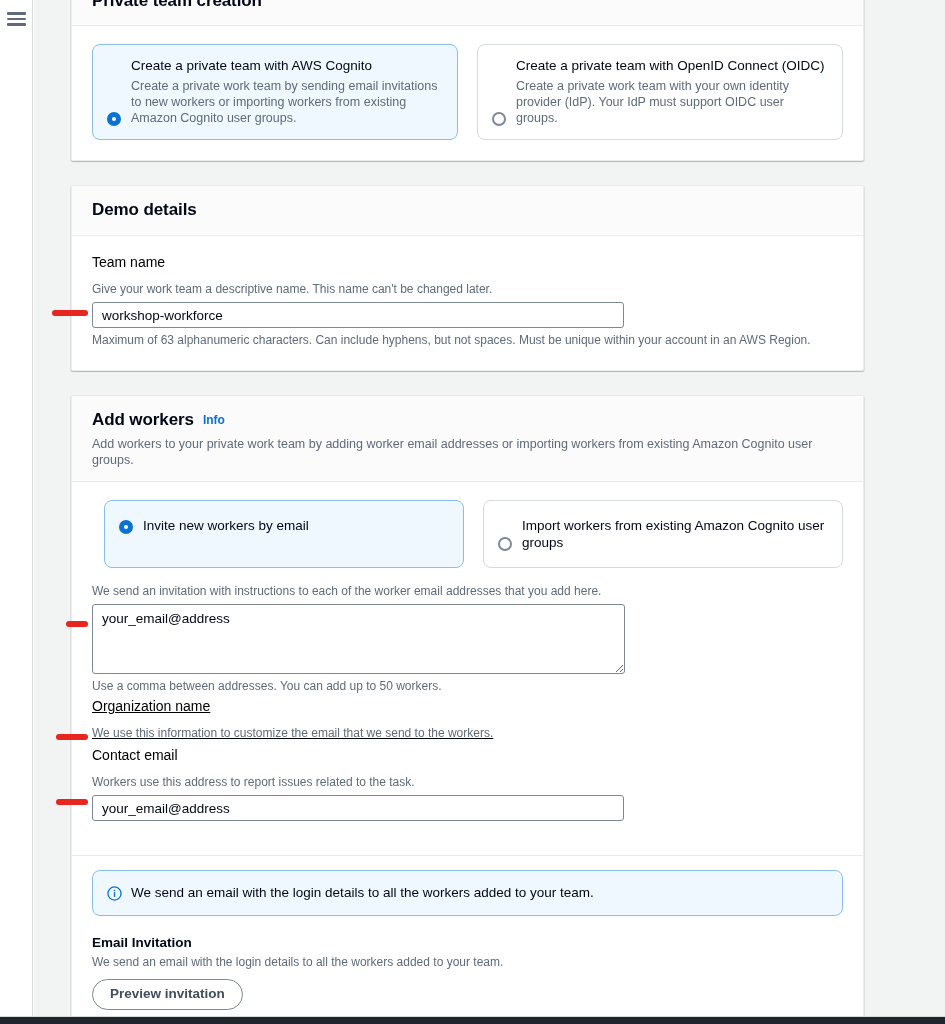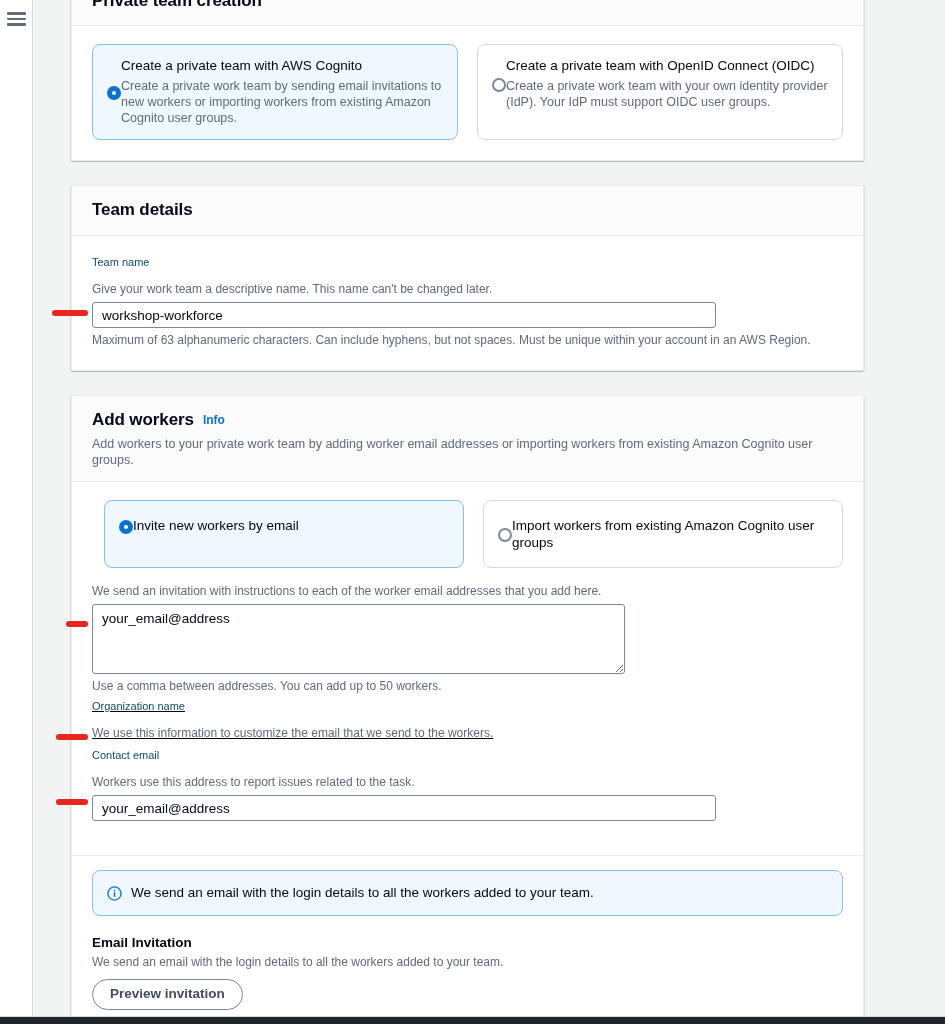--- a/index.html
+++ b/index.html
@@ -96,21 +96,21 @@
     border-radius: 8px;
     padding: 12px 14px 13px 14px;
     background: #ffffff;
     cursor: pointer;
     min-height: 40px;
   }
   .tile.selected {
     border-color: #89bdee;
     background: #f0f8ff;
   }
-  .tile-inner { display: flex; align-items: center; }
+  .tile-inner { display: flex; align-items: flex-end; gap: 10px; }
   .radio {
     flex: 0 0 auto;
     width: 14px; height: 14px;
     border-radius: 50%;
     border: 2px solid #7d8998;
     background: #ffffff;
     margin-top: 2px;
     position: relative;
   }
   .radio.on {
@@ -135,39 +135,39 @@
     margin-top: 3px;
     font-size: 12.5px;
     color: #5f6b7a;
     line-height: 16px;
   }
   .tile.compact .tile-label { line-height: 17px; }
 
   
   .field { margin-bottom: 2px; }
   .field-label {
-    font-size: 11px;
-    color: #0c4a6e;
+    font-size: 14px;
+    color: #000000;
     line-height: 18px;
   }
   .field-hint {
     font-size: 12px;
     color: #5f6b7a;
     line-height: 16px;
     margin-top: 10px;
   }
   .field-constraint {
     font-size: 12px;
     color: #5f6b7a;
     line-height: 16px;
     margin-top: 4px;
   }
   .text-input {
     display: block;
-    width: 624px;
+    width: 532px;
     height: 26px;
     margin-top: 5px;
     padding: 3px 9px;
     border: 1px solid #7d8998;
     border-radius: 3px;
     background: #ffffff;
     font-family: "Liberation Sans", "DejaVu Sans", sans-serif;
     font-size: 13.5px;
     color: #000716;
     outline: none;
@@ -303,21 +303,21 @@
                 </div>
               </div>
             </div>
 
           </div>
         </div>
       </div>
 
       <div class="card">
         <div class="card-header" style="padding:14px 20px 15px 20px;">
-          <span class="card-title">Team details</span>
+          <span class="card-title">Demo details</span>
         </div>
         <div class="card-body" style="padding:17px 20px 20px 20px;">
           <div class="field">
             <div class="field-label">Team name</div>
             <div class="field-hint">Give your work team a descriptive name. This name can't be changed later.</div>
             <input class="text-input" type="text" value="workshop-workforce" style="">
             <div class="field-constraint">Maximum of 63 alphanumeric characters. Can include hyphens, but not spaces. Must be unique within your account in an AWS Region.</div>
           </div>
         </div>
       </div>

